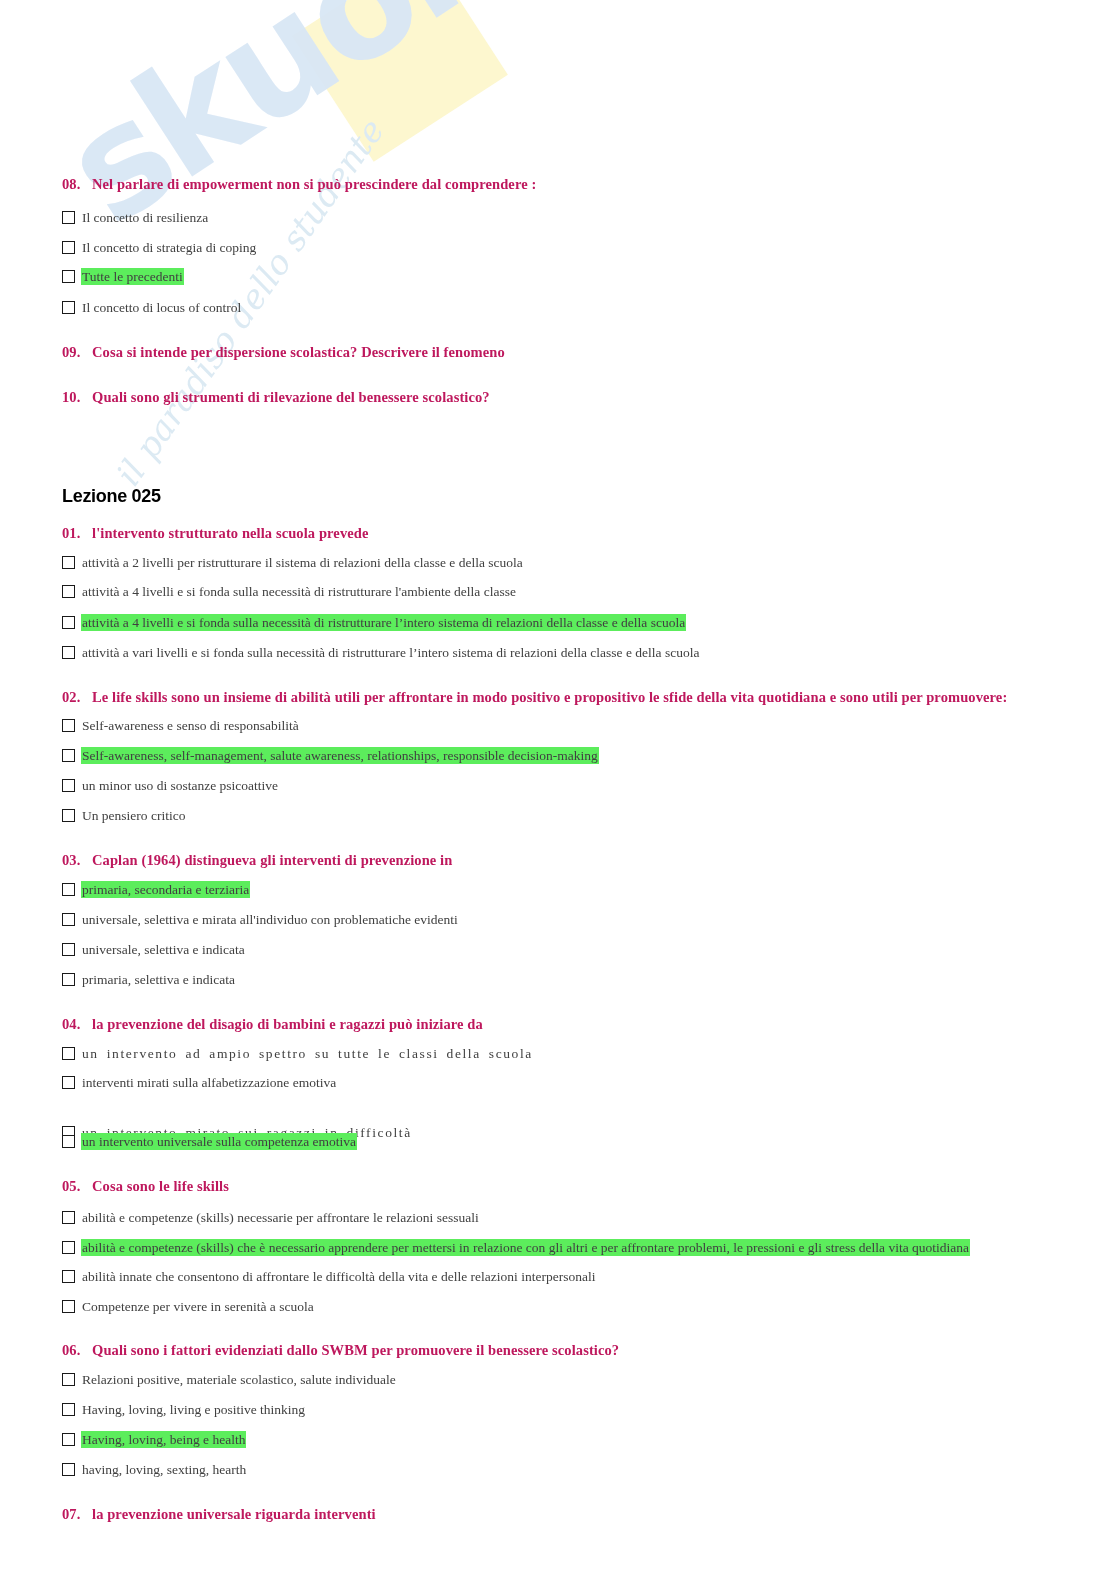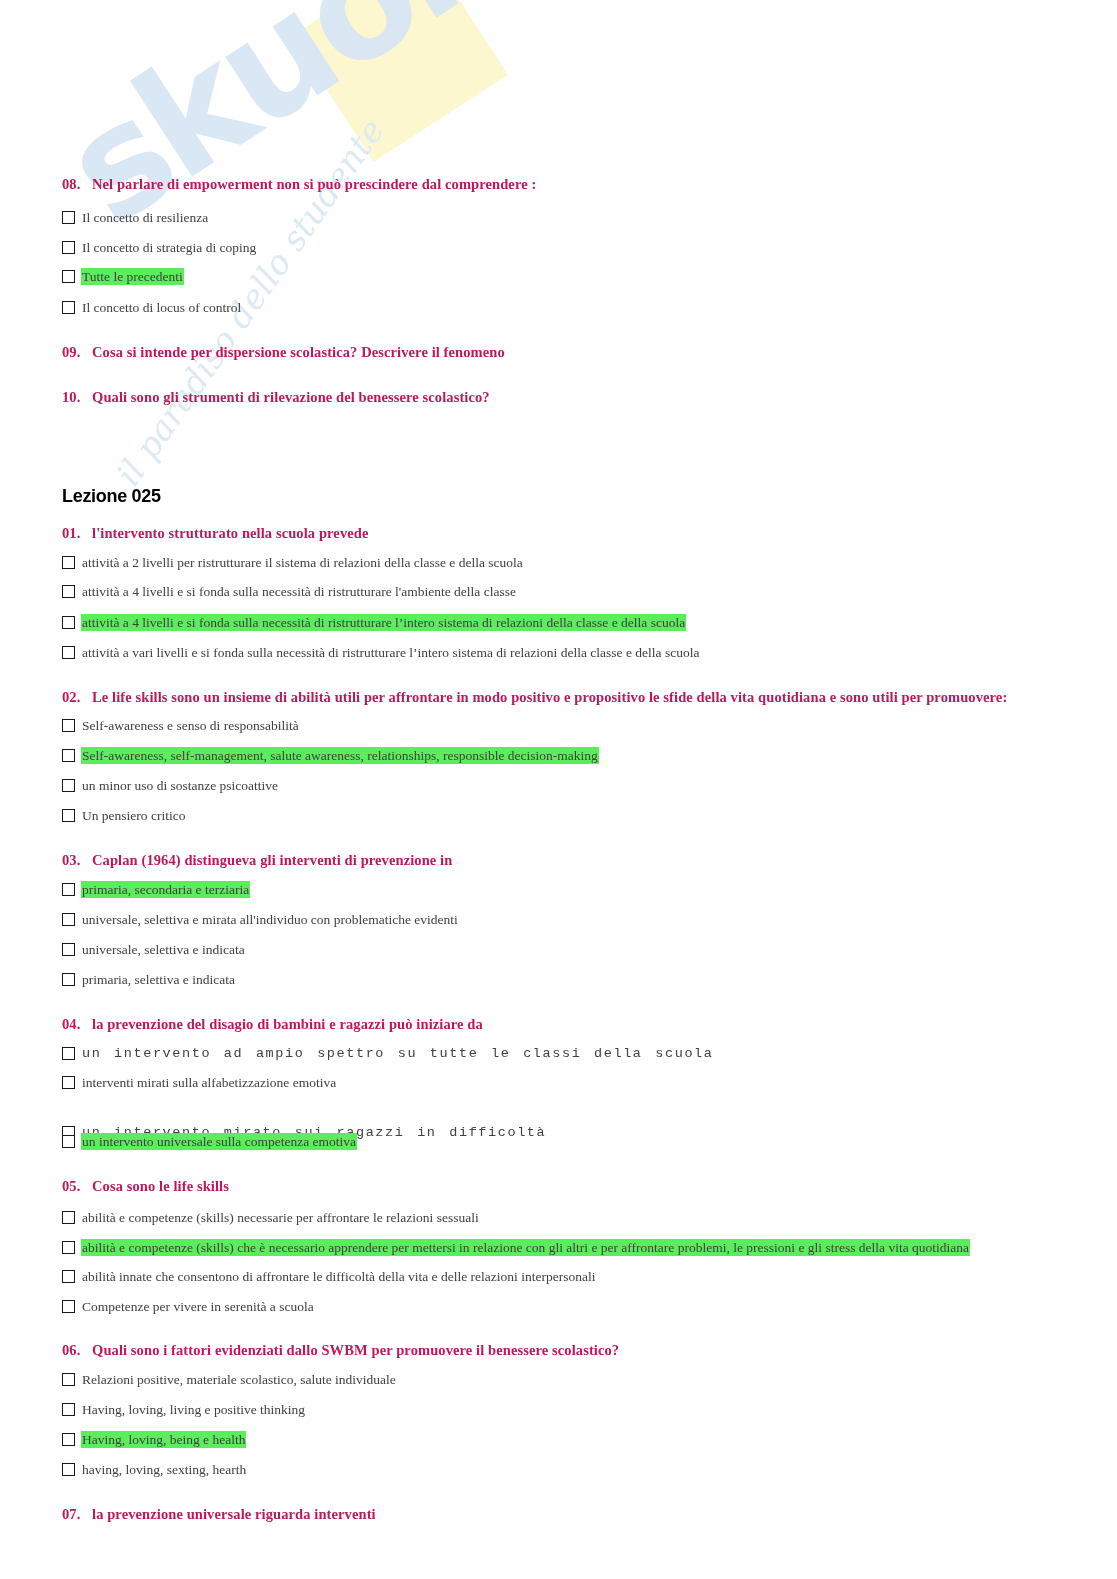--- a/index.html
+++ b/index.html
@@ -113,21 +113,21 @@
     box-sizing: border-box;
   }
   .otext {
     font-family: "Liberation Serif", serif;
     font-size: 13.5px;
     line-height: 15px;
     color: #404040;
     padding: 1px 1px 1px 1px;
   }
   .otext.hl { background: #5ced5c; }
-  .otext.spaced { letter-spacing: 1.6px; word-spacing: 3px; font-family: Liberation Mono, monospace; }
+  .otext.spaced { letter-spacing: 1.6px; word-spacing: 3px; }
 </style>
 </head>
 <body>
 
 <div class="page">
 
   <div class="watermark">
     <div class="wm-yellow"></div>
     <div class="wm-brand"><span>skuola</span></div>
     <div class="wm-tag">il paradiso dello studente</div>

